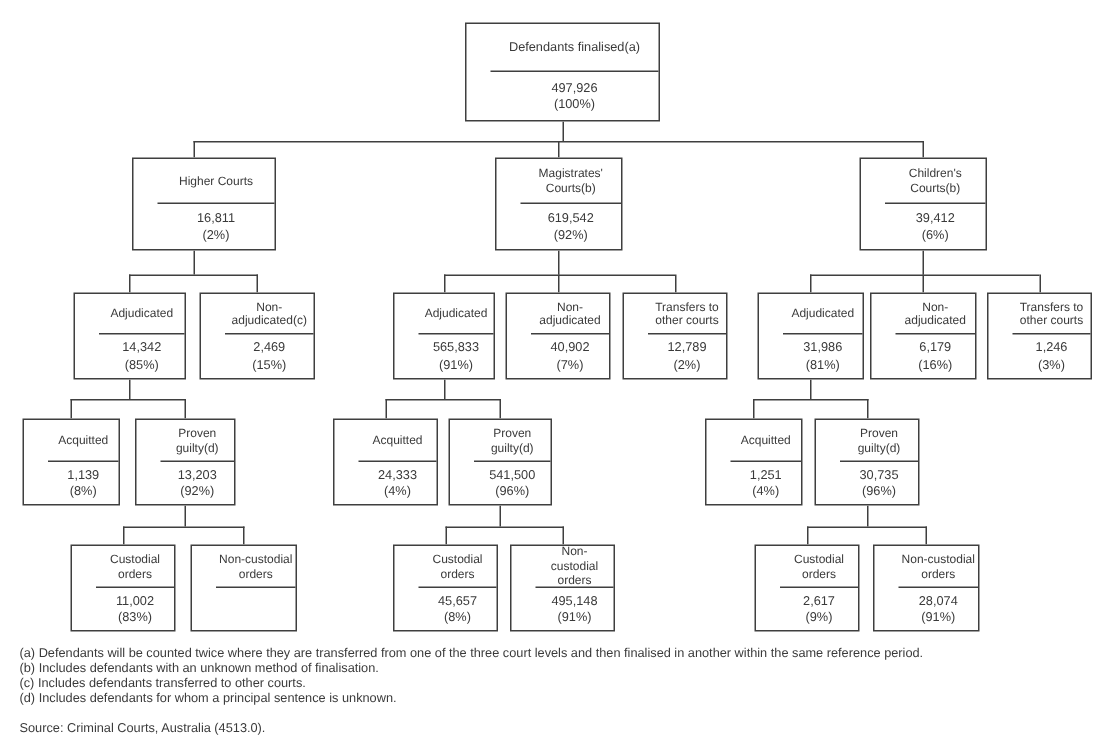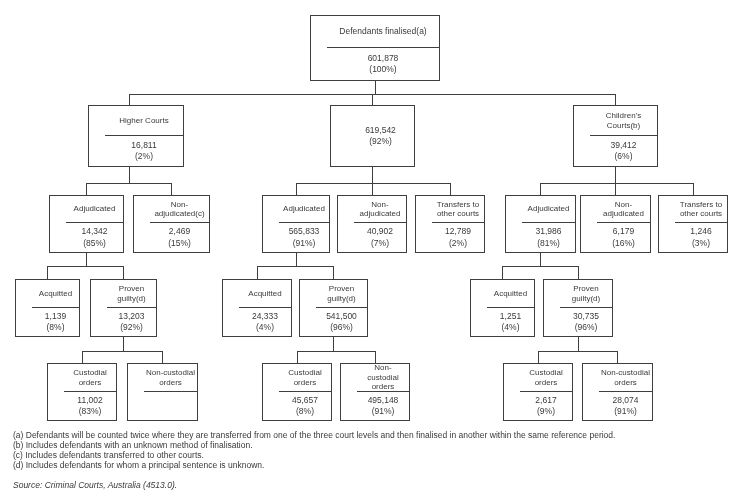--- a/index.html
+++ b/index.html
@@ -24,21 +24,21 @@
   .r3{height:58px}.r3 .nl{height:27px}
   .r4{height:58px}.r4 .nl{height:28px}
   .r5{height:58px}.r5 .nl{height:28px}
   .ln{position:absolute;background:#3f3f3f;}
   .footnotes{
     position:absolute;left:13px;top:430px;width:730px;
     font-size:8.5px;line-height:10px;white-space:nowrap;
   }
   .source{
     position:absolute;left:13px;top:480px;width:730px;
-    font-size:8.5px;line-height:10px;font-style:italic;white-space:nowrap;
+    font-size:8.5px;line-height:10px;white-space:nowrap;
   }
 </style>
 </head>
 <body>
 
 <div id="stage">
 
   <div>
 
     <div class="ln" style="left:375px;top:81px;width:1px;height:13px"></div>
@@ -91,33 +91,34 @@
 
     <div class="ln" style="left:578px;top:337px;width:1px;height:14px"></div>
     <div class="ln" style="left:538px;top:351px;width:80px;height:1px"></div>
     <div class="ln" style="left:538px;top:351px;width:1px;height:12px"></div>
     <div class="ln" style="left:617px;top:351px;width:1px;height:12px"></div>
   </div>
 
   <div class="node r1" style="left:310px;top:15px;width:130px">
     <div class="nl">Defendants finalised(a)</div>
     <div class="nv">
-      <div>601,878</div>
+      <div>497,926</div>
       <div>(100%)</div>
     </div>
   </div>
 
   <div class="node r2" style="left:88px;top:105px;width:96px">
     <div class="nl">Higher Courts</div>
     <div class="nv">
       <div>16,811</div>
       <div>(2%)</div>
     </div>
   </div>
   <div class="node r2" style="left:330px;top:105px;width:85px">
+    <div class="nl">Magistrates' Courts(b)</div>
     <div class="nv">
       <div>619,542</div>
       <div>(92%)</div>
     </div>
   </div>
   <div class="node r2" style="left:573px;top:105px;width:85px">
     <div class="nl">Children's Courts(b)</div>
     <div class="nv">
       <div>39,412</div>
       <div>(6%)</div>

